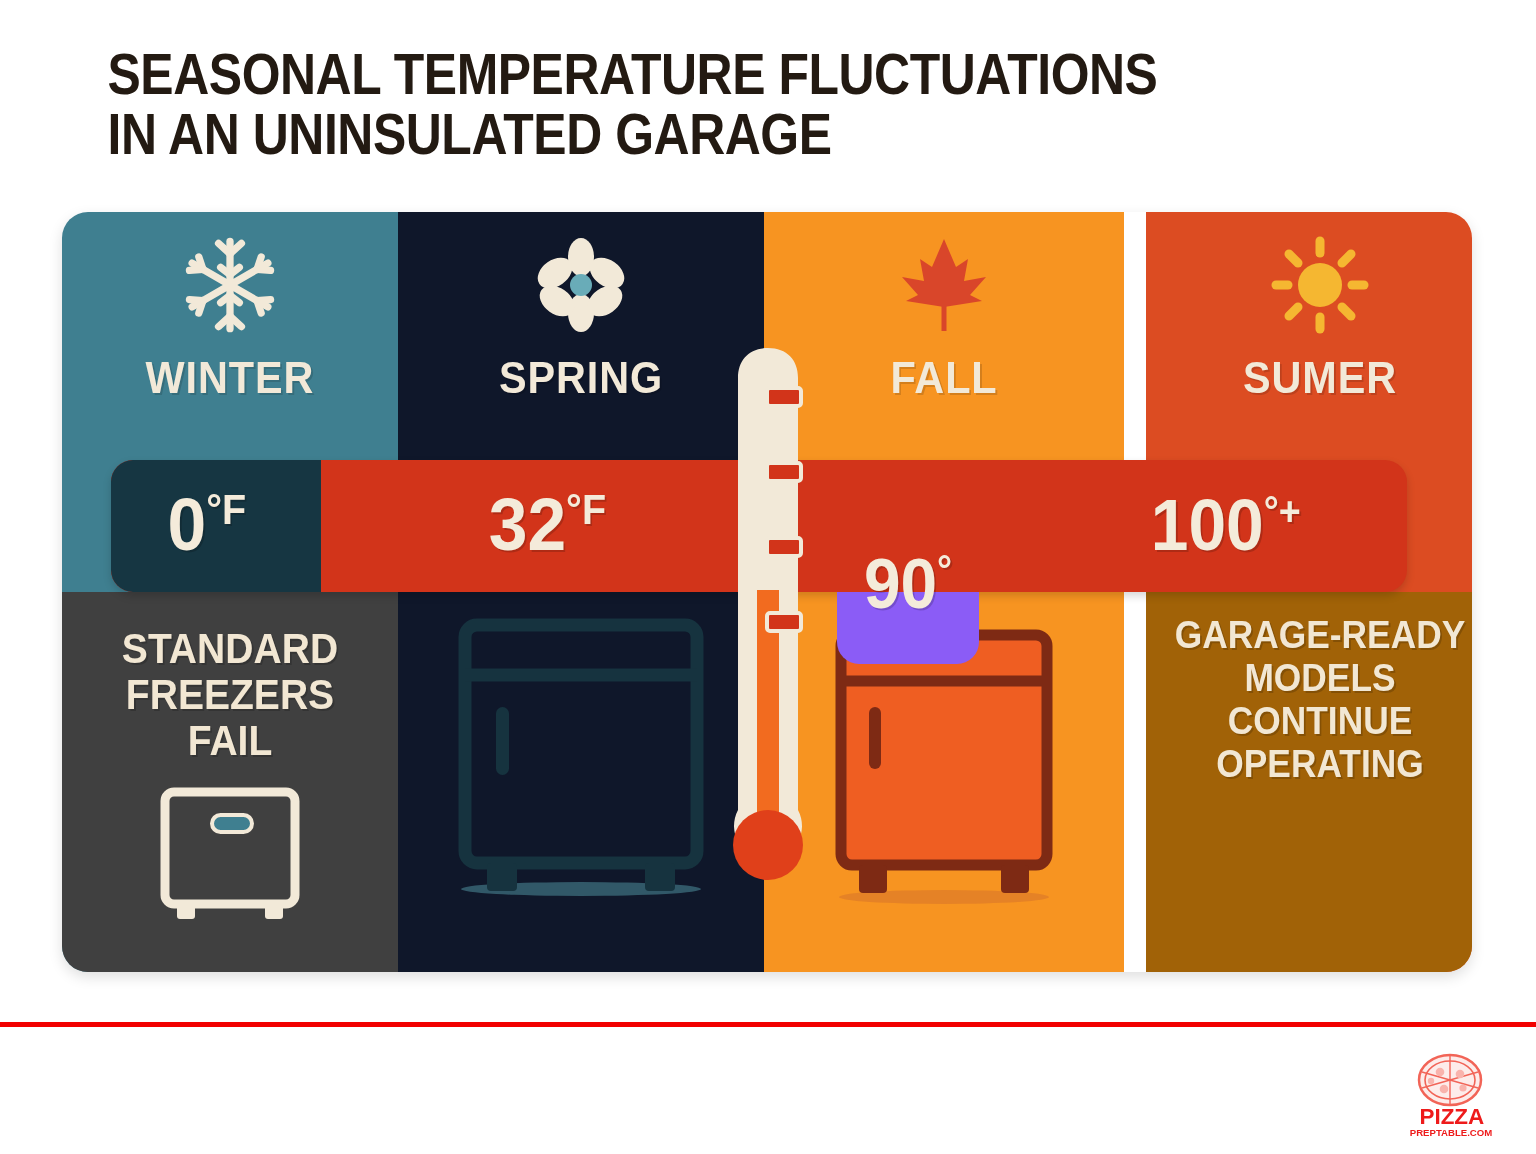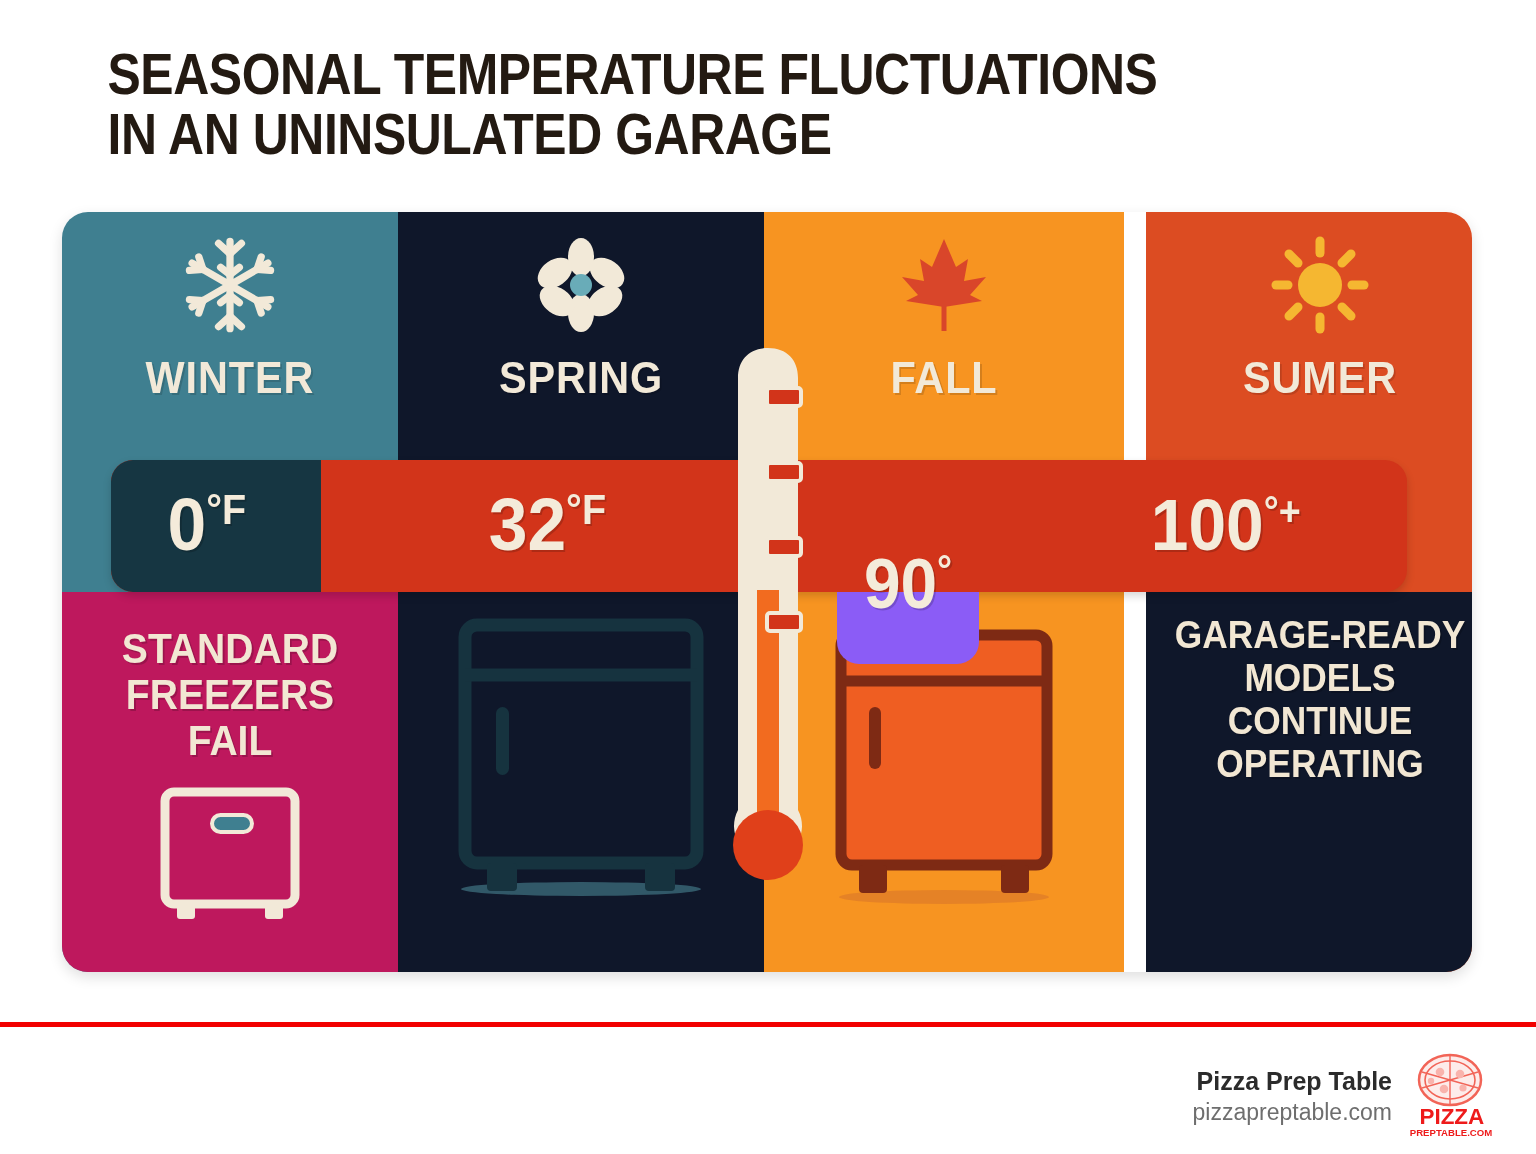--- a/index.html
+++ b/index.html
@@ -60,24 +60,24 @@
     color:#F2E9D8;
     text-shadow:2px 2px 0 rgba(0,0,0,0.14);
     transform:scaleX(0.92);
   }
 
   
   .panel{
     position:absolute;left:0;width:100%;
     top:380px;height:380px;
   }
-  .panel-winter{background:#be185d;}
+  .panel-winter{background:#404040;}
   .panel-spring{background:transparent;}
   .panel-fall{background:transparent;}
-  .panel-summer{background:#0f172a;}
+  .panel-summer{background:#a16207;}
 
   .panel-text{
     position:absolute;left:0;top:34px;width:100%;
     text-align:center;
     font-weight:bold;
     font-size:42px;
     line-height:46px;
     color:#F2E7D3;
     text-shadow:2px 2px 0 rgba(0,0,0,0.18);
     transform:scaleX(0.93);
@@ -328,24 +328,20 @@
         <rect x="48" y="273" width="34" height="18" rx="3"></rect>
       </g>
     </svg>
   </div>
 
 </div>
 
 <div class="rule"></div>
 
 <div class="footer">
-  <div class="footer-txt">
-    <div class="brand-name">Pizza Prep Table</div>
-    <div class="brand-url">pizzapreptable.com</div>
-  </div>
   <div class="logo">
     <svg width="86" height="88" viewBox="0 0 86 88">
       <g transform="translate(6,0)">
         <ellipse cx="36" cy="28" rx="31" ry="25" fill="#FDECEA" stroke="#F26457" stroke-width="2.5"></ellipse>
         <ellipse cx="36" cy="28" rx="25" ry="19" fill="none" stroke="#F26457" stroke-width="1.6"></ellipse>
         <line x1="36" y1="4" x2="36" y2="52" stroke="#F26457" stroke-width="1.4"></line>
         <line x1="8" y1="20" x2="64" y2="36" stroke="#F26457" stroke-width="1.4"></line>
         <line x1="8" y1="36" x2="64" y2="20" stroke="#F26457" stroke-width="1.4"></line>
         <circle cx="26" cy="20" r="4.3" fill="#F9B3AC"></circle>
         <circle cx="46" cy="22" r="4.3" fill="#F9B3AC"></circle>

